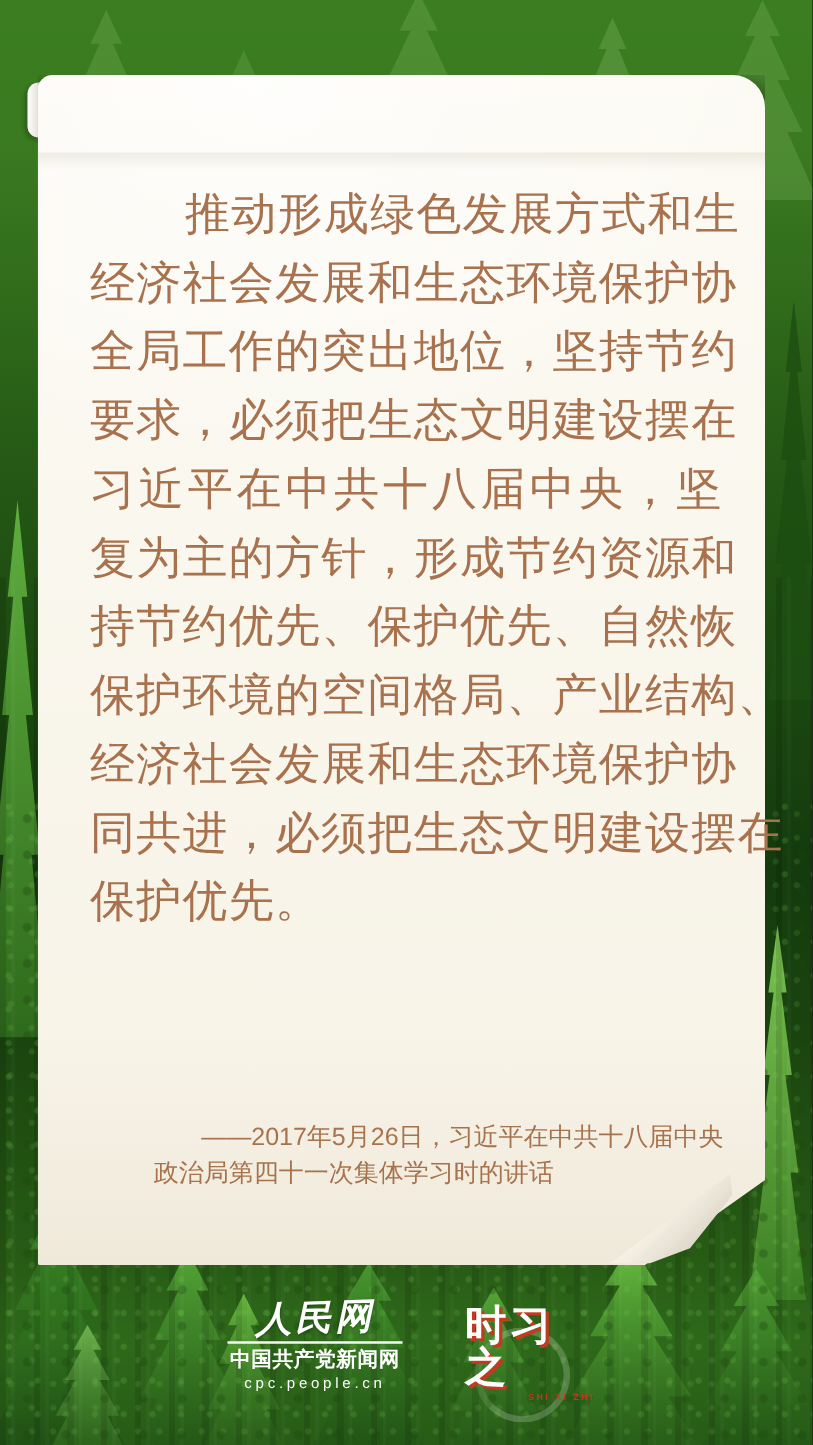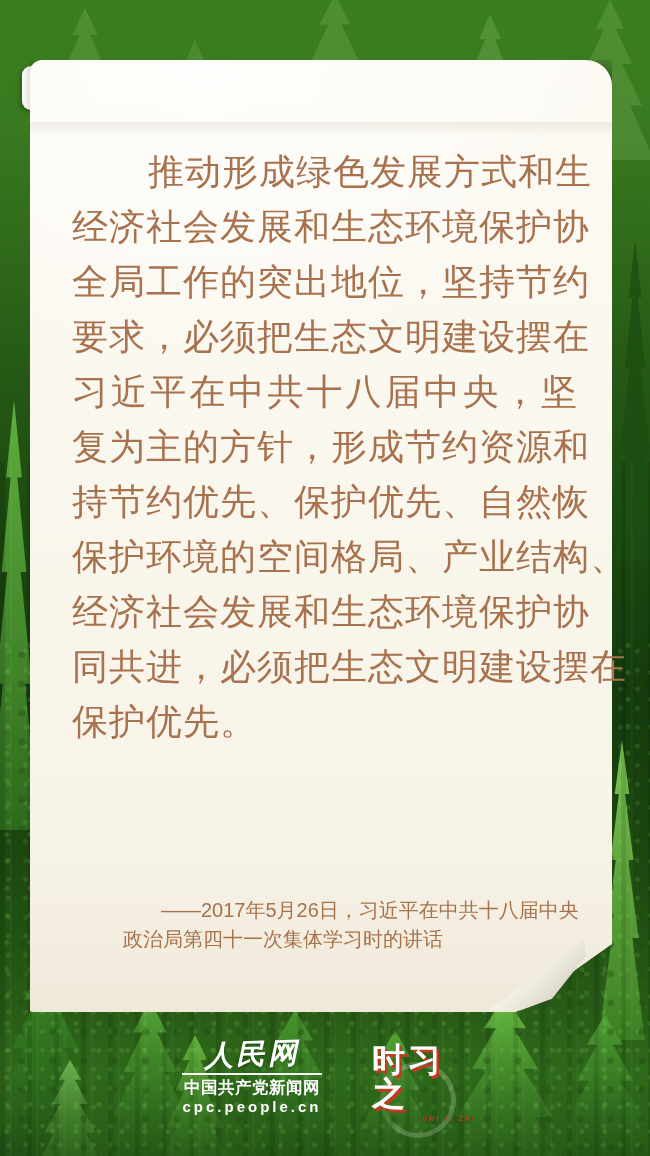--- a/index.html
+++ b/index.html
@@ -93,22 +93,22 @@
     display:flex;align-items:flex-start;gap:28px;z-index:4;color:#fff;
   }
   .pd-block{display:flex;flex-direction:column;align-items:center;width:160px;}
   .pd-script{
     font-family:"DejaVu Serif","Liberation Serif",serif;
     font-style:italic;font-weight:700;font-size:29px;line-height:32px;
     letter-spacing:3px;transform:rotate(-2deg);
     text-shadow:0 1px 2px rgba(0,40,0,.4);
   }
   .pd-rule{width:140px;height:2px;background:#fff;margin:3px 0 3px 0;opacity:.95;}
-  .pd-site{font-size:16.5px;font-weight:700;letter-spacing:.5px;line-height:20px;font-family:Liberation Serif, serif;}
-  .pd-url{font-size:15px;font-weight:700;letter-spacing:3px;line-height:17px;}
+  .pd-site{font-size:16.5px;font-weight:700;letter-spacing:.5px;line-height:20px;}
+  .pd-url{font-size:12px;font-weight:400;letter-spacing:3px;line-height:17px;}
   .sxz-block{position:relative;margin-top:8px;width:118px;}
   .enso-ring{
     position:absolute;left:20px;top:16px;width:66px;height:66px;
     border:5px solid rgba(255,255,255,.20);border-radius:50%;
     border-left-color:rgba(255,255,255,.10);
   }
   .sxz-title{
     position:relative;font-size:33px;font-weight:800;letter-spacing:3px;
     line-height:34px;color:#fff;text-shadow:2.5px 2.5px 0 #c23a20;
     font-family:Liberation Mono, monospace;

